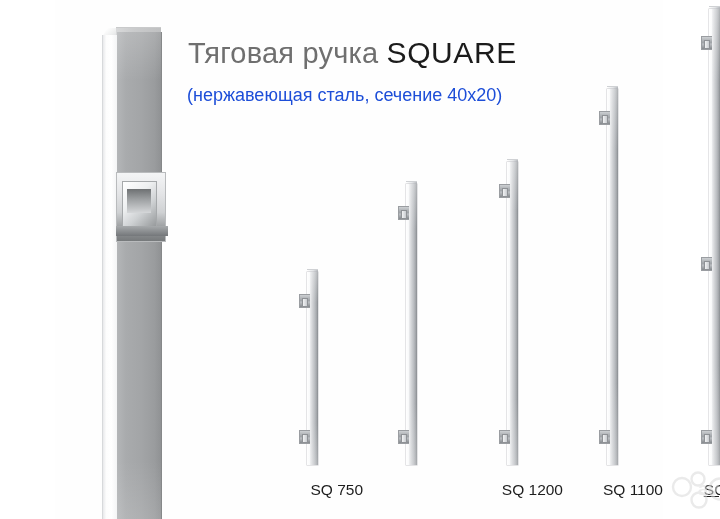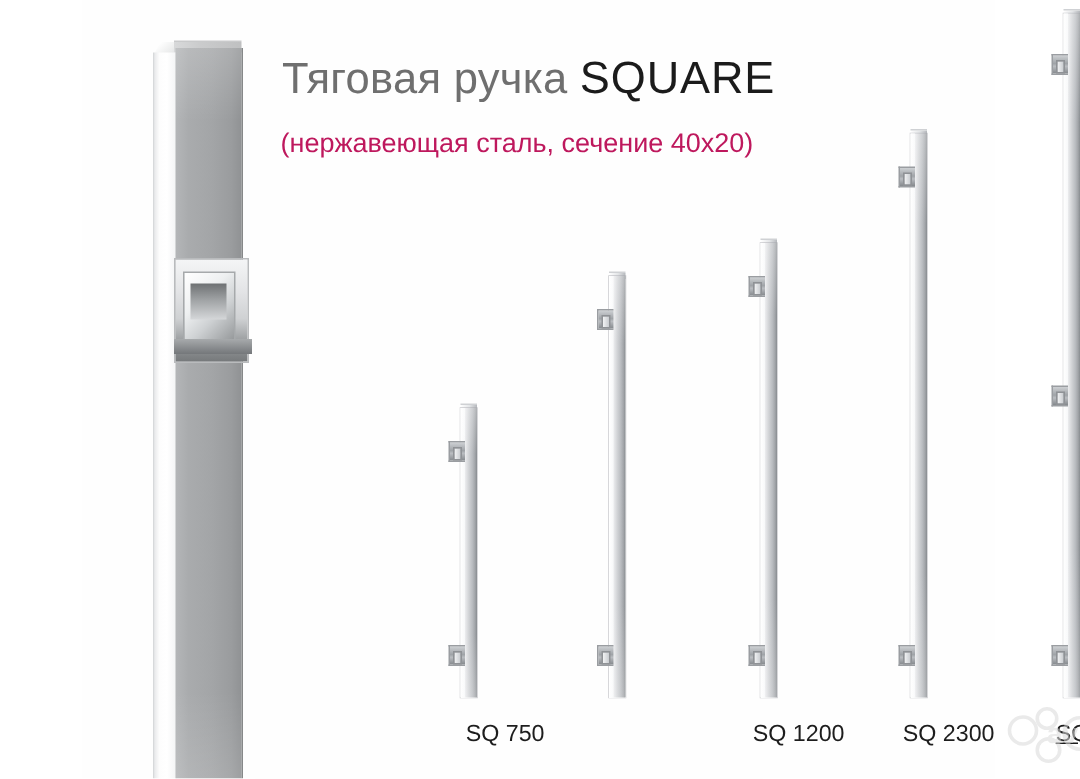--- a/index.html
+++ b/index.html
@@ -13,21 +13,21 @@
 
   
   .title{
     position:absolute;left:133px;top:36px;
     font-size:29px;line-height:34px;letter-spacing:.2px;
     color:#6f6f6f;white-space:nowrap;
   }
   .title .strong{color:#1b1b1b;font-size:30px;letter-spacing:.6px;}
   .subtitle{
     position:absolute;left:132px;top:84px;
-    font-size:18px;line-height:22px;color:#be185d;white-space:nowrap;text-align:right;
+    font-size:18px;line-height:22px;color:#1d4ed8;white-space:nowrap;text-align:right;
   }
 
   
   .handle{position:absolute;}
   .bar{position:absolute;left:0;top:0;height:100%;}
 
   
   .bar.thin{
     width:11px;
     background:
@@ -175,21 +175,21 @@
     <div class="mount" style="top:268px;"></div>
   </div>
   <div class="lbl" style="left:408px;width:100px;">SQ 1200</div>
 
   <div class="handle" style="left:552px;top:89px;width:11px;height:376px;">
     <div class="cap"></div>
     <div class="bar thin"></div>
     <div class="mount" style="top:22px;"></div>
     <div class="mount" style="top:341px;"></div>
   </div>
-  <div class="lbl" style="left:508px;width:100px;">SQ 2300</div>
+  <div class="lbl" style="left:508px;width:100px;">SQ 1100</div>
 
   <div class="handle" style="left:654px;top:9px;width:11px;height:456px;">
     <div class="cap"></div>
     <div class="bar thin"></div>
     <div class="mount" style="top:27px;"></div>
     <div class="mount" style="top:248px;"></div>
     <div class="mount" style="top:421px;"></div>
   </div>
   <div class="lbl" style="left:610px;width:100px;text-decoration:underline;">SQ 1770</div>
 

